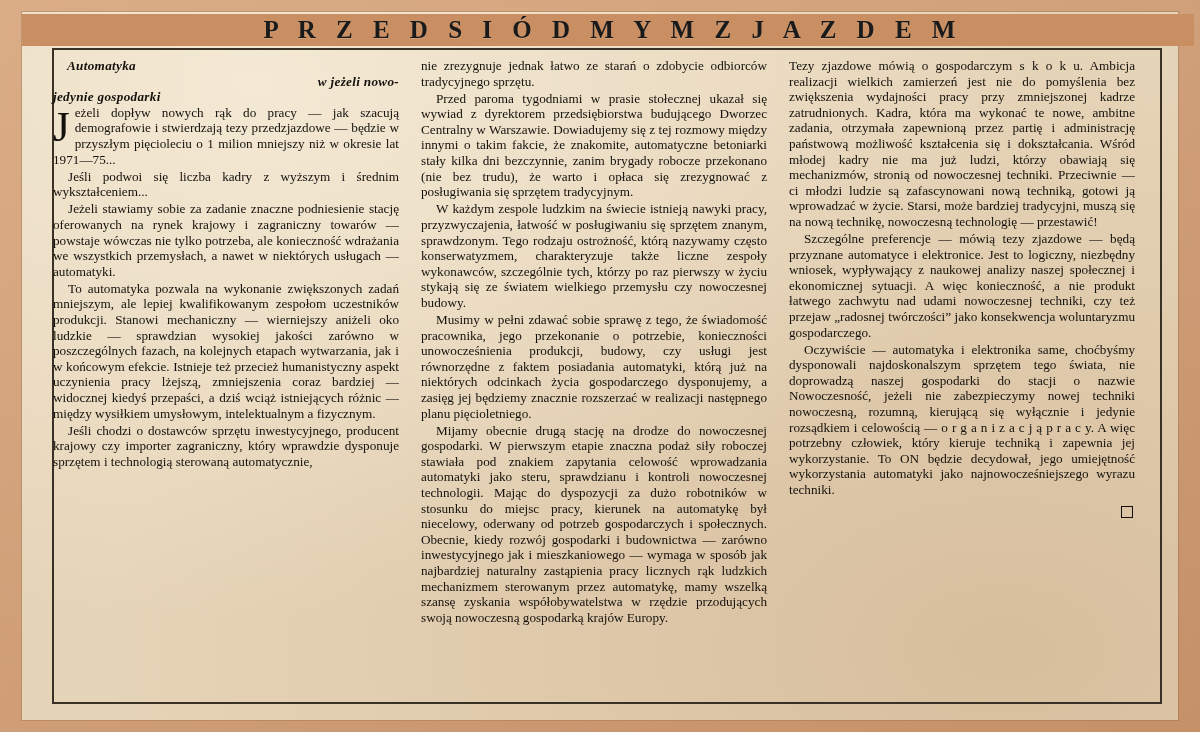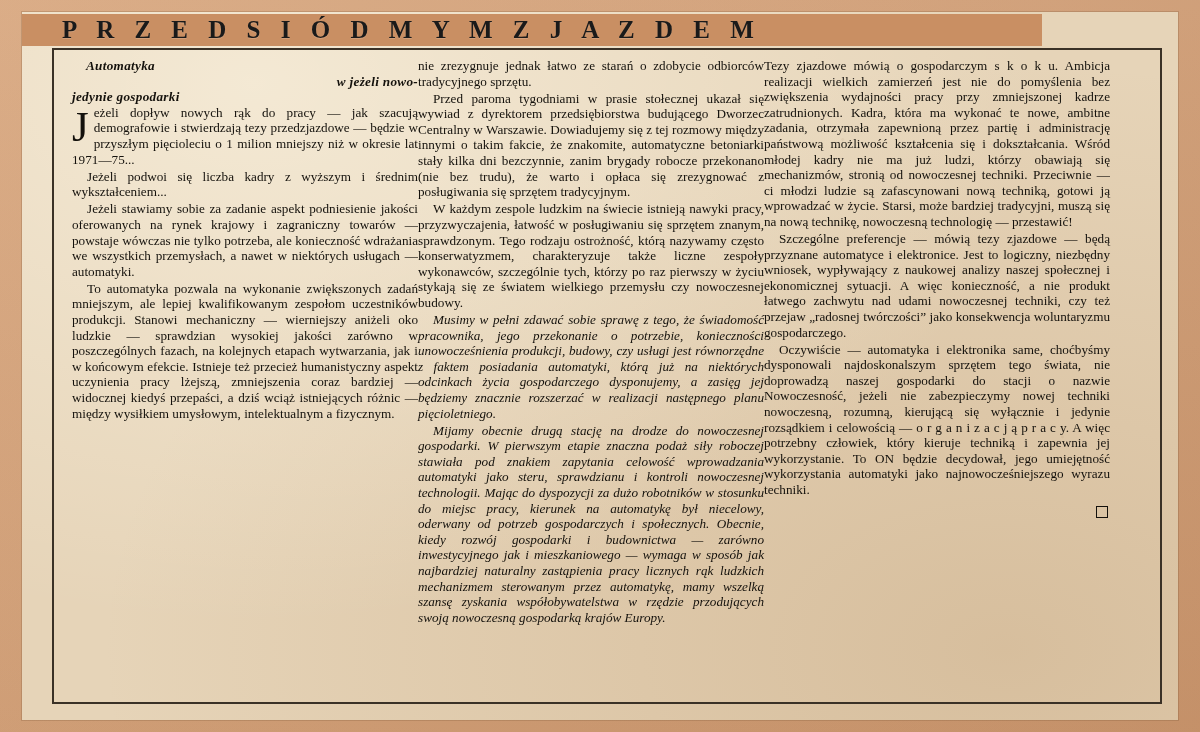--- a/index.html
+++ b/index.html
@@ -33,25 +33,26 @@
     background-image:
       radial-gradient(ellipse at 20% 10%, rgba(255,250,235,0.55), rgba(0,0,0,0) 60%),
       radial-gradient(ellipse at 85% 90%, rgba(180,140,95,0.30), rgba(0,0,0,0) 65%);
     box-shadow: 0 0 0 1px rgba(120,85,50,0.25);
   }
   
   .banner {
     position: absolute;
     left: 22px;
     top: 14px;
-    width: 1020px;
+    width: 1172px;
     height: 32px;
     background: #c98f63;
     display: flex;
     align-items: center;
+    justify-content: center;
   }
   .banner-title {
     font-family: "Liberation Serif", serif;
     font-weight: bold;
     font-size: 25px;
     letter-spacing: 7px;
     color: #1a1a1a;
     white-space: nowrap;
     padding-left: 40px;
     padding-right: 30px;
@@ -85,25 +86,26 @@
     position: absolute;
     left: 1160px;
     top: 48px;
     width: 2px;
     height: 656px;
     background: #3a3126;
   }
 
   .content {
     position: absolute;
-    left: 72px;
+    left: 53px;
     top: 58px;
     width: 1082px;
     height: 636px;
     display: flex;
+    gap: 22px;
   }
   .col {
     width: 346px;
     position: relative;
   }
   .col p, .col .headline {
     font-size: 13.2px;
     line-height: 15.6px;
     text-align: justify;
     text-justify: inter-word;
@@ -113,21 +115,20 @@
   }
   .col p {
     text-indent: 15px;
     margin-bottom: 1.5px;
   }
   .col p.noindent {
     text-indent: 0;
   }
   .gap-before {
     margin-top: 10px;
-    font-style: italic;
   }
 
   .headline {
     font-family: "Liberation Serif", serif;
     font-weight: bold;
     font-style: italic;
     font-size: 25px;
     line-height: 29px;
     color: #111;
     letter-spacing: 0.3px;
@@ -203,23 +204,24 @@
         <span class="l1">Automatyka</span>
         <span class="l2">w jeżeli nowo-</span>
         <span class="l3">jedynie gospodarki</span>
       </div>
 
       <div class="dropcap-wrap">
         <span class="dropcap">J</span>
         <p class="noindent">eżeli dopływ nowych rąk do pracy — jak szacują demografowie i stwierdzają tezy przedzjazdowe — będzie w przyszłym pięcioleciu o 1 milion mniejszy niż w okresie lat 1971—75...</p>
       </div>
 
-      <p>Jeżeli podwoi się liczba kadry z wyższym i średnim wykształceniem...</p>
-      <p>Jeżeli stawiamy sobie za zadanie aspekt podniesienie jakości oferowanych na rynek krajowy i zagraniczny towarów — powstaje wówczas nie tylko potrzeba, ale konieczność wdrażania we wszystkich przemysłach, a nawet w niektórych usługach — automatyki.</p>
+      <p>Jeśli podwoi się liczba kadry z wyższym i średnim wykształceniem...</p>
+      <p>Jeżeli stawiamy sobie za zadanie znaczne podniesienie stację oferowanych na rynek krajowy i zagraniczny towarów — powstaje wówczas nie tylko potrzeba, ale konieczność wdrażania we wszystkich przemysłach, a nawet w niektórych usługach — automatyki.</p>
       <p>To automatyka pozwala na wykonanie zwiększonych zadań mniejszym, ale lepiej kwalifikowanym zespołom uczestników produkcji. Stanowi mechaniczny — wierniejszy aniżeli oko ludzkie — sprawdzian wysokiej jakości zarówno w poszczególnych fazach, na kolejnych etapach wytwarzania, jak i w końcowym efekcie. Istnieje też przecież humanistyczny aspekt uczynienia pracy lżejszą, zmniejszenia coraz bardziej — widocznej kiedyś przepaści, a dziś wciąż istniejących różnic — między wysiłkiem umysłowym, intelektualnym a fizycznym.</p>
+      <p>Jeśli chodzi o dostawców sprzętu inwestycyjnego, producent krajowy czy importer zagraniczny, który wprawdzie dysponuje sprzętem i technologią sterowaną automatycznie,</p>
     </div>
 
     <div class="col">
       <p class="noindent">nie zrezygnuje jednak łatwo ze starań o zdobycie odbiorców tradycyjnego sprzętu.</p>
       <p>Przed paroma tygodniami w prasie stołecznej ukazał się wywiad z dyrektorem przedsiębiorstwa budującego Dworzec Centralny w Warszawie. Dowiadujemy się z tej rozmowy między innymi o takim fakcie, że znakomite, automatyczne betoniarki stały kilka dni bezczynnie, zanim brygady robocze przekonano (nie bez trudu), że warto i opłaca się zrezygnować z posługiwania się sprzętem tradycyjnym.</p>
       <p>W każdym zespole ludzkim na świecie istnieją nawyki pracy, przyzwyczajenia, łatwość w posługiwaniu się sprzętem znanym, sprawdzonym. Tego rodzaju ostrożność, którą nazywamy często konserwatyzmem, charakteryzuje także liczne zespoły wykonawców, szczególnie tych, którzy po raz pierwszy w życiu stykają się ze światem wielkiego przemysłu czy nowoczesnej budowy.</p>
       <p class="gap-before">Musimy w pełni zdawać sobie sprawę z tego, że świadomość pracownika, jego przekonanie o potrzebie, konieczności unowocześnienia produkcji, budowy, czy usługi jest równorzędne z faktem posiadania automatyki, którą już na niektórych odcinkach życia gospodarczego dysponujemy, a zasięg jej będziemy znacznie rozszerzać w realizacji następnego planu pięcioletniego.</p>
       <p class="gap-before">Mijamy obecnie drugą stację na drodze do nowoczesnej gospodarki. W pierwszym etapie znaczna podaż siły roboczej stawiała pod znakiem zapytania celowość wprowadzania automatyki jako steru, sprawdzianu i kontroli nowoczesnej technologii. Mając do dyspozycji za dużo robotników w stosunku do miejsc pracy, kierunek na automatykę był niecelowy, oderwany od potrzeb gospodarczych i społecznych. Obecnie, kiedy rozwój gospodarki i budownictwa — zarówno inwestycyjnego jak i mieszkaniowego — wymaga w sposób jak najbardziej naturalny zastąpienia pracy licznych rąk ludzkich mechanizmem sterowanym przez automatykę, mamy wszelką szansę zyskania współobywatelstwa w rzędzie przodujących swoją nowoczesną gospodarką krajów Europy.</p>
     </div>
 

